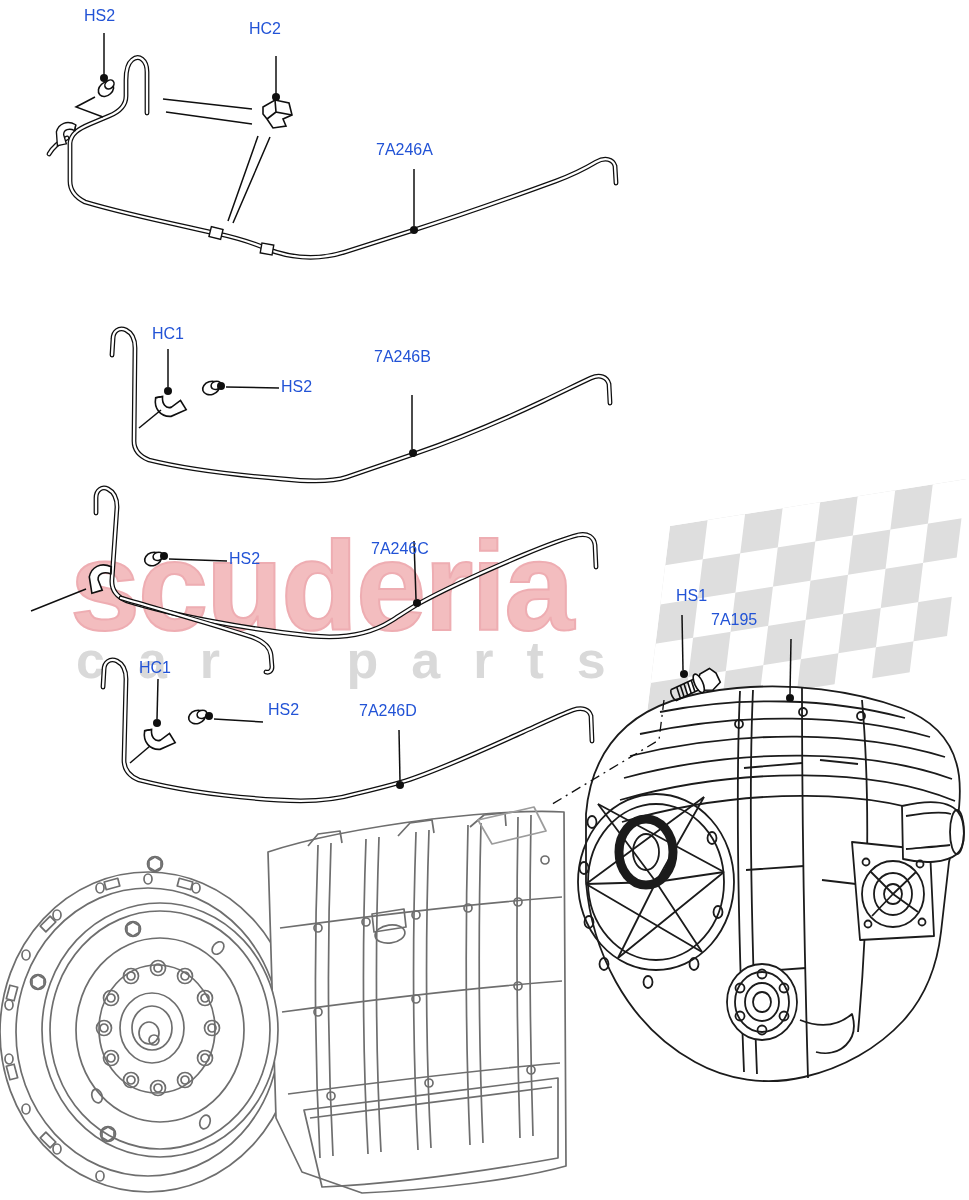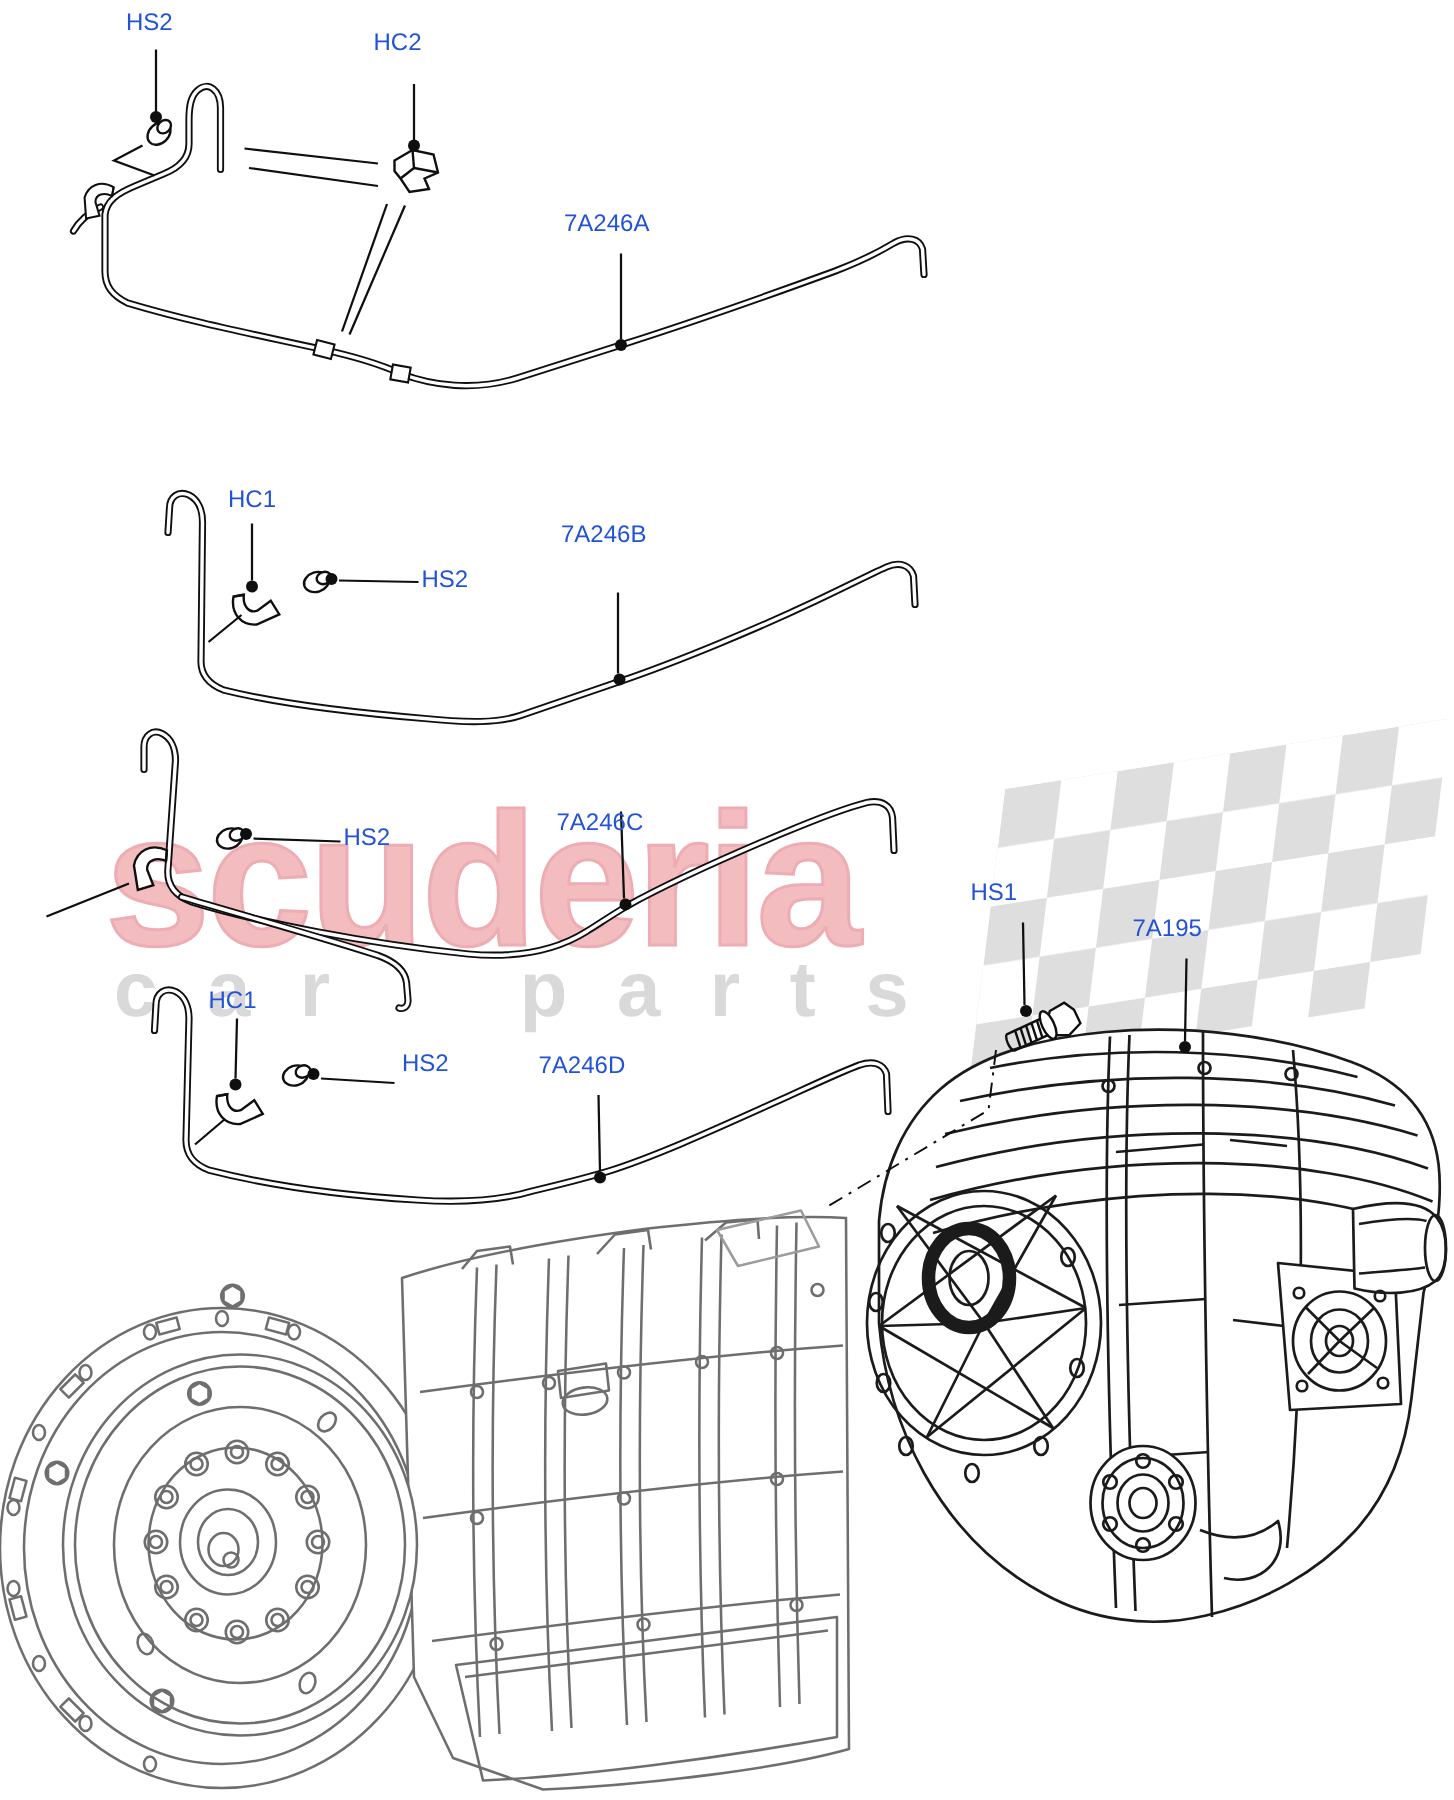--- a/index.html
+++ b/index.html
@@ -316,16 +316,16 @@
   <div class="lbl" style="left:249px;top:20px">HC2</div>
   <div class="lbl" style="left:376px;top:141px">7A246A</div>
   <div class="lbl" style="left:152px;top:325px">HC1</div>
   <div class="lbl" style="left:281px;top:378px">HS2</div>
   <div class="lbl" style="left:374px;top:348px">7A246B</div>
   <div class="lbl" style="left:371px;top:540px">7A246C</div>
   <div class="lbl" style="left:229px;top:550px">HS2</div>
   <div class="lbl" style="left:139px;top:659px">HC1</div>
   <div class="lbl" style="left:268px;top:701px">HS2</div>
   <div class="lbl" style="left:359px;top:702px">7A246D</div>
-  <div class="lbl" style="left:647px;top:587px">HS1</div>
-  <div class="lbl" style="left:755px;top:611px">7A195</div>
+  <div class="lbl" style="left:676px;top:587px">HS1</div>
+  <div class="lbl" style="left:711px;top:611px">7A195</div>
 
 </div>
 
 </body></html>

